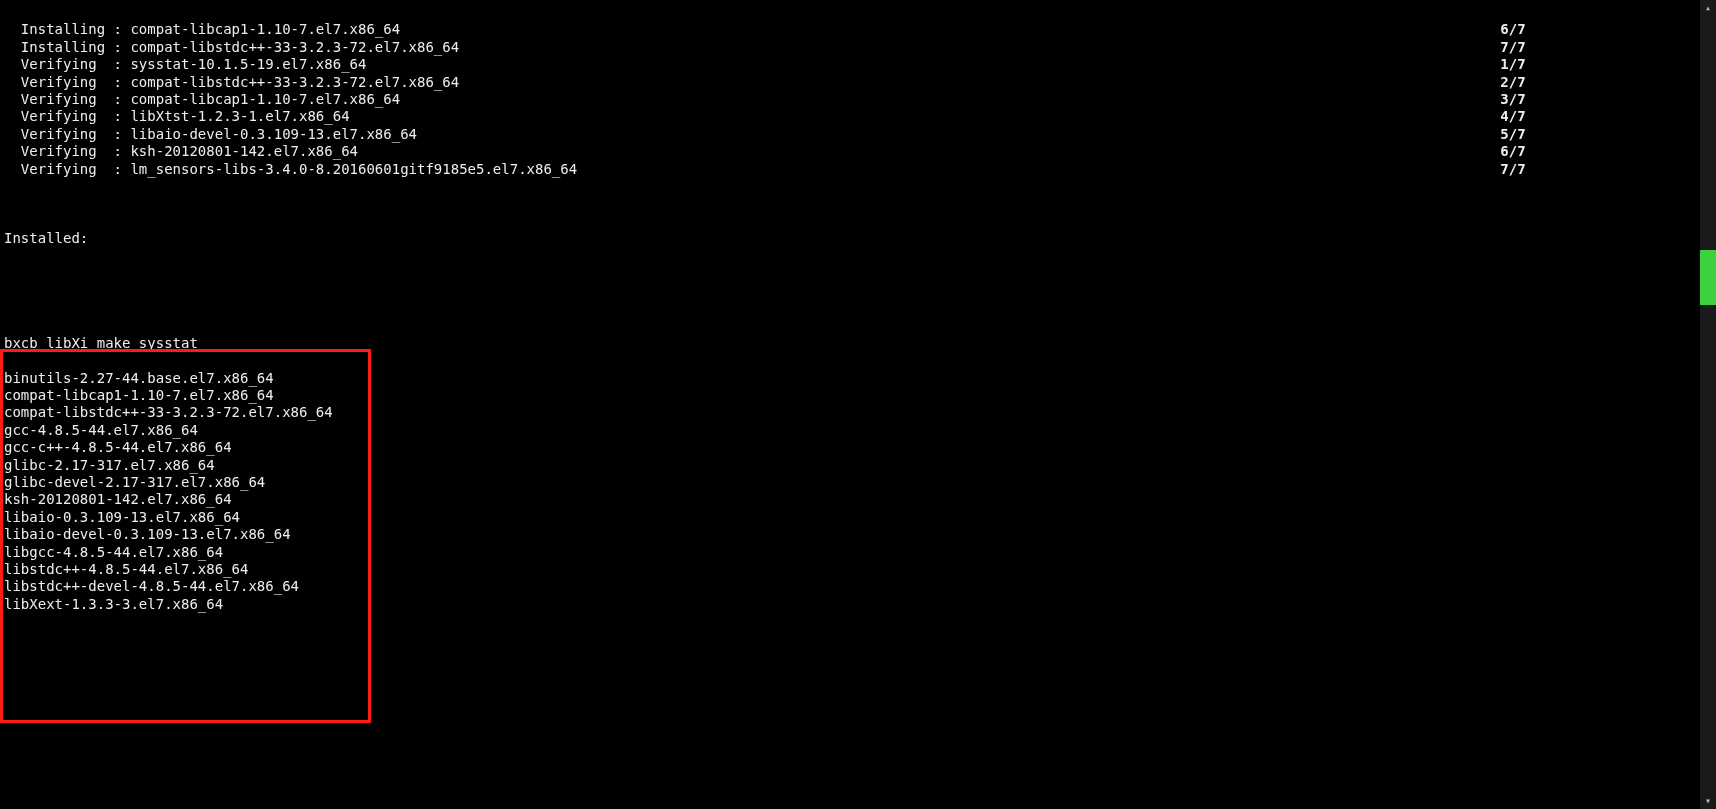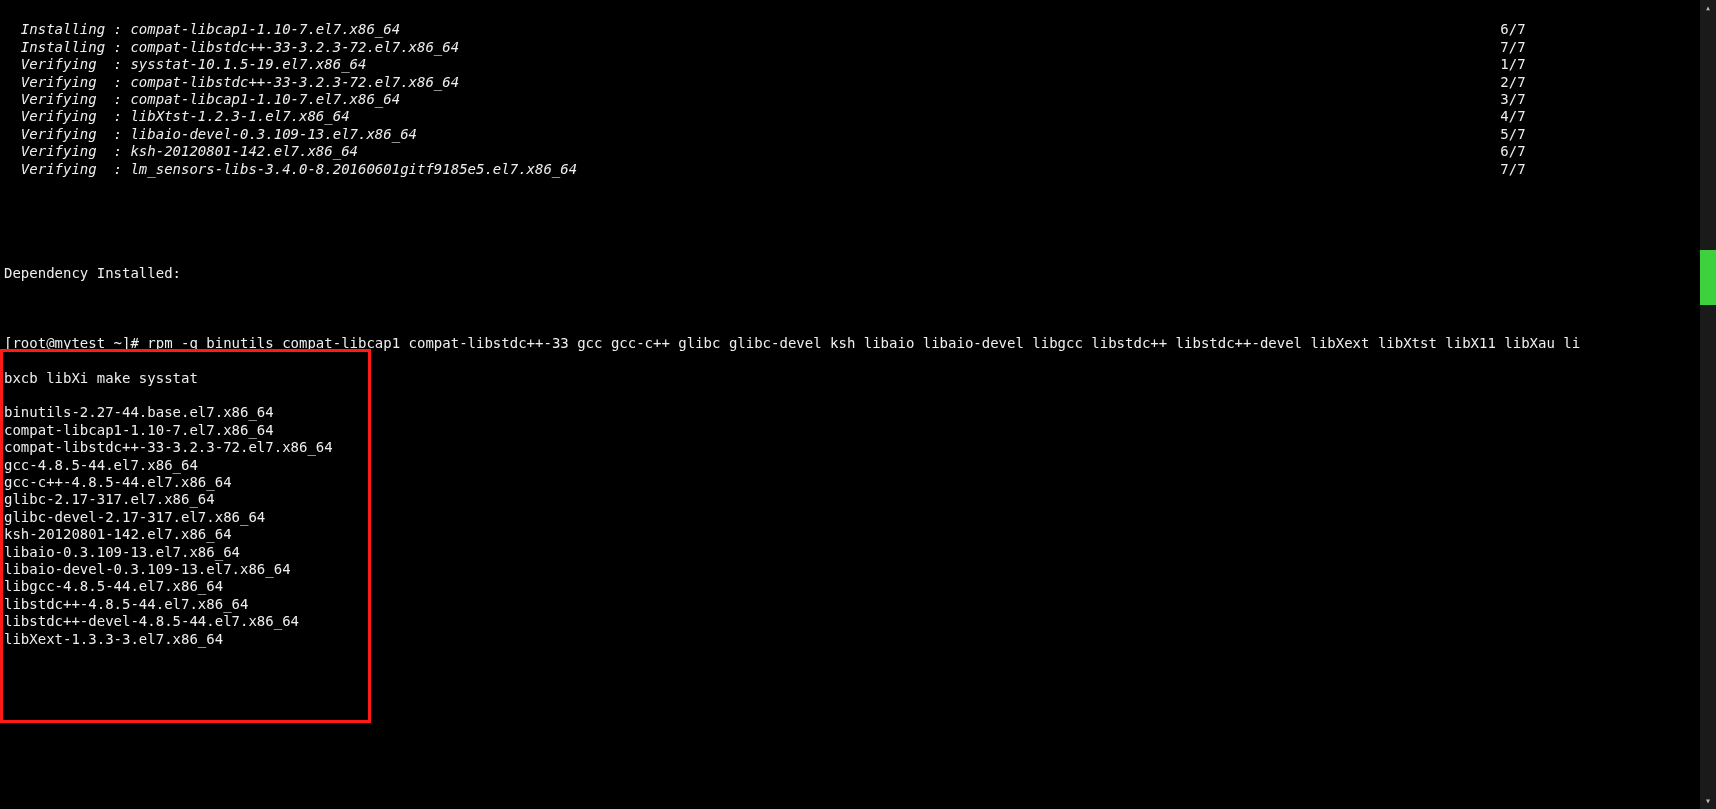--- a/index.html
+++ b/index.html
@@ -21,24 +21,24 @@
     width: 1700px;
     box-sizing: border-box;
   }
   .row {
     display: flex;
     justify-content: space-between;
     width: 1530px;
   }
   .left {
     white-space: pre;
-    font-style: italic;
   }
   .right {
     white-space: pre;
+    font-weight: bold;
   }
   .highlight-box {
     position: absolute;
     border: 3px solid #ff1a1a;
     pointer-events: none;
   }
   .scrollbar-track {
     position: absolute;
     top: 0;
     right: 0;
@@ -67,24 +67,23 @@
   }
   .scrollbar-arrow.up { top: 0; }
   .scrollbar-arrow.down { bottom: 0; }
 </style>
 </head>
 <body>
 
 <div class="terminal">
 <div id="progress-container"><div class="row"><span class="left">  Installing : compat-libcap1-1.10-7.el7.x86_64</span><span class="right">6/7 </span></div><div class="row"><span class="left">  Installing : compat-libstdc++-33-3.2.3-72.el7.x86_64</span><span class="right">7/7 </span></div><div class="row"><span class="left">  Verifying  : sysstat-10.1.5-19.el7.x86_64</span><span class="right">1/7 </span></div><div class="row"><span class="left">  Verifying  : compat-libstdc++-33-3.2.3-72.el7.x86_64</span><span class="right">2/7 </span></div><div class="row"><span class="left">  Verifying  : compat-libcap1-1.10-7.el7.x86_64</span><span class="right">3/7 </span></div><div class="row"><span class="left">  Verifying  : libXtst-1.2.3-1.el7.x86_64</span><span class="right">4/7 </span></div><div class="row"><span class="left">  Verifying  : libaio-devel-0.3.109-13.el7.x86_64</span><span class="right">5/7 </span></div><div class="row"><span class="left">  Verifying  : ksh-20120801-142.el7.x86_64</span><span class="right">6/7 </span></div><div class="row"><span class="left">  Verifying  : lm_sensors-libs-3.4.0-8.20160601gitf9185e5.el7.x86_64</span><span class="right">7/7 </span></div></div>
 <div> </div>
+<div>Installed:</div>
 <div> </div>
-<div>Dependency Installed:</div>
 <div> </div>
-<div><span>[root@mytest ~]# </span><span>rpm -q binutils compat-libcap1 compat-libstdc++-33 gcc gcc-c++ glibc glibc-devel ksh libaio libaio-devel libgcc libstdc++ libstdc++-devel libXext libXtst libX11 libXau li</span></div>
 <div>bxcb libXi make sysstat</div>
 <div id="rpm-output-container"><div>binutils-2.27-44.base.el7.x86_64</div><div>compat-libcap1-1.10-7.el7.x86_64</div><div>compat-libstdc++-33-3.2.3-72.el7.x86_64</div><div>gcc-4.8.5-44.el7.x86_64</div><div>gcc-c++-4.8.5-44.el7.x86_64</div><div>glibc-2.17-317.el7.x86_64</div><div>glibc-devel-2.17-317.el7.x86_64</div><div>ksh-20120801-142.el7.x86_64</div><div>libaio-0.3.109-13.el7.x86_64</div><div>libaio-devel-0.3.109-13.el7.x86_64</div><div>libgcc-4.8.5-44.el7.x86_64</div><div>libstdc++-4.8.5-44.el7.x86_64</div><div>libstdc++-devel-4.8.5-44.el7.x86_64</div><div>libXext-1.3.3-3.el7.x86_64</div></div>
 
 </div>
 
 <div class="highlight-box" style="left: 0px; top: 349px; width: 365px; height: 368px;"></div>
 
 <div class="scrollbar-track">
   <div class="scrollbar-arrow up">▴</div>
   <div class="scrollbar-thumb"></div>

